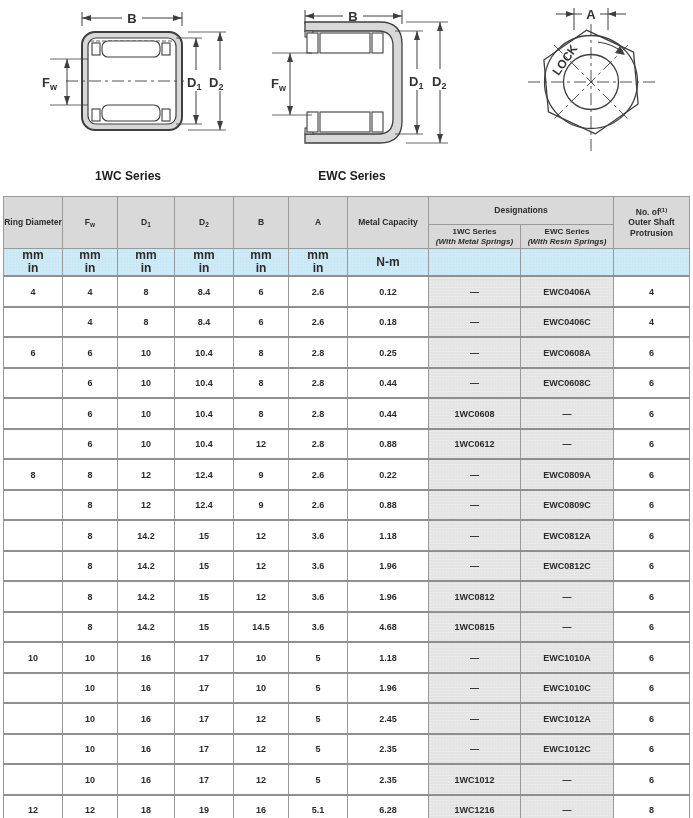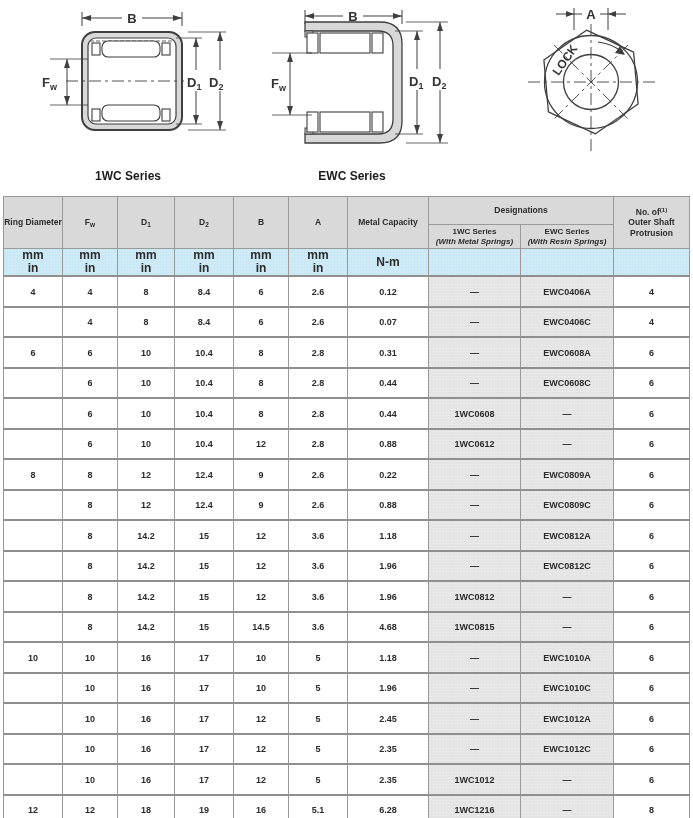--- a/index.html
+++ b/index.html
@@ -240,34 +240,34 @@
       <td>4</td>
     </tr>
 
     <tr>
       <td></td>
       <td>4</td>
       <td>8</td>
       <td>8.4</td>
       <td>6</td>
       <td>2.6</td>
-      <td>0.07</td>
+      <td>0.18</td>
       <td class="shaded">—</td>
       <td class="shaded">EWC0406C</td>
       <td>4</td>
     </tr>
 
     <tr>
       <td>6</td>
       <td>6</td>
       <td>10</td>
       <td>10.4</td>
       <td>8</td>
       <td>2.8</td>
-      <td>0.31</td>
+      <td>0.25</td>
       <td class="shaded">—</td>
       <td class="shaded">EWC0608A</td>
       <td>6</td>
     </tr>
 
     <tr>
       <td></td>
       <td>6</td>
       <td>10</td>
       <td>10.4</td>

